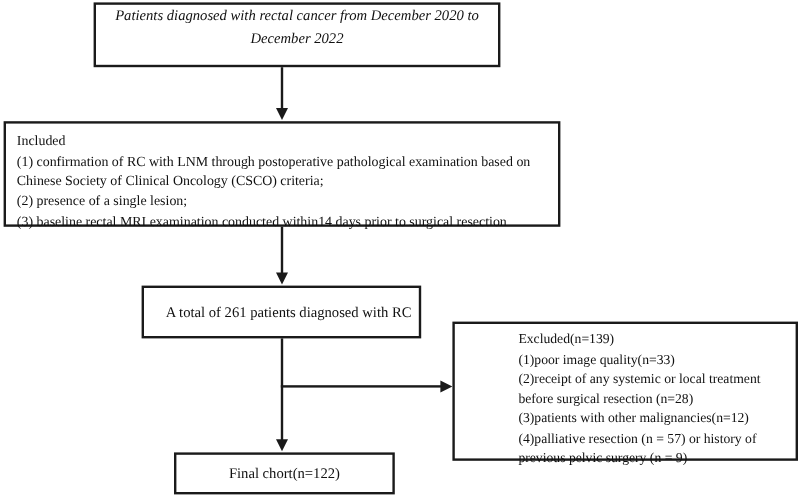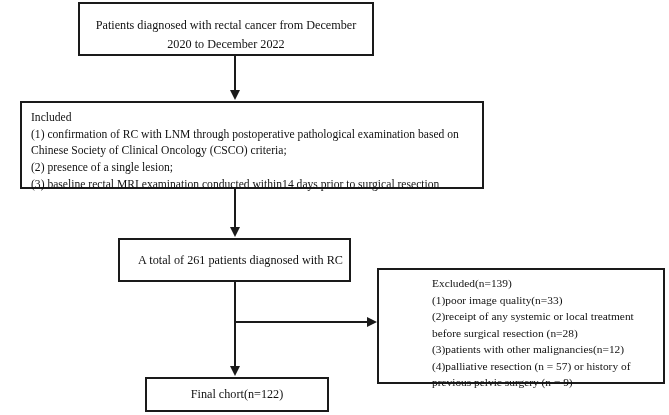--- a/index.html
+++ b/index.html
@@ -26,35 +26,36 @@
     color: #111111;
   }
   .node .txt {
     display: block;
     white-space: pre-line;
   }
   
   #box-source {
     left: 78px;
     top: 2px;
-    width: 296px;
+    width: 339px;
     height: 54px;
     display: flex;
-    align-items: flex-end;
+    align-items: flex-start;
     justify-content: center;
+    font-style: italic;
   }
   #box-source .txt {
     text-align: center;
     font-size: 12.2px;
     line-height: 1.55;
     padding: 0 10px;
   }
   
   #box-included {
-    left: 20px;
+    left: 3px;
     top: 101px;
     width: 464px;
     height: 88px;
     padding: 7px 9px;
   }
   #box-included .txt {
     text-align: left;
     font-size: 11.6px;
     line-height: 1.44;
   }

